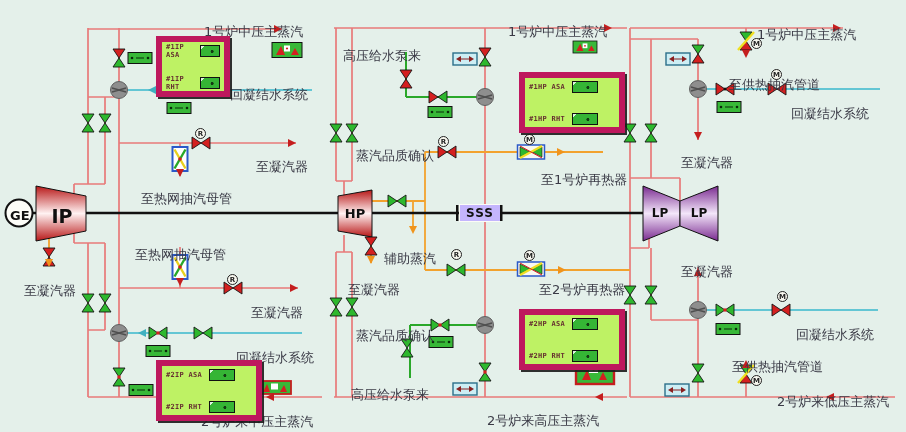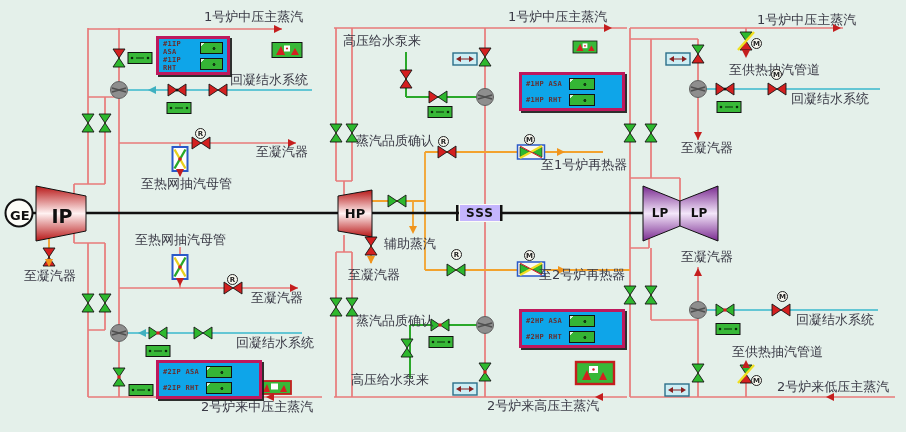--- a/index.html
+++ b/index.html
@@ -1,27 +1,27 @@
 <!DOCTYPE html>
 <html><head>
 <meta charset="utf-8">
 <style>
   html,body{margin:0;padding:0;background:#e4f0ea;}
   .stage{position:relative;width:906px;height:432px;background:#e4f0ea;overflow:hidden;
          font-family:"DejaVu Sans",sans-serif;}
   .stage svg{position:absolute;left:0;top:0;}
-  .lbl{position:absolute;font-size:13px;color:#3a3a46;white-space:nowrap;line-height:14px;}
+  .lbl{position:absolute;font-size:13px;color:#3a3a46;white-space:nowrap;line-height:14px;margin-top:15px;}
   .tlbl{position:absolute;font-weight:bold;color:#101010;text-align:center;}
   .sss{position:absolute;left:460px;top:205px;width:40px;height:16px;background:#c4b5fd;
        color:#111;font:bold 12px "DejaVu Sans",sans-serif;text-align:center;line-height:16px;letter-spacing:1px;}
   .badge{position:absolute;width:11px;height:11px;border:1px solid #222;border-radius:50%;
          background:#f6f6ee;font:bold 7px "DejaVu Sans",sans-serif;color:#222;
          display:flex;align-items:center;justify-content:center;box-sizing:border-box;}
-  .panel{position:absolute;background:#0ea5e9;border:3px solid #be185d;box-shadow:2px 2px 0 rgba(25,25,25,.9);
-         padding:3px 4px;display:flex;flex-direction:column;gap:5px;box-sizing:border-box;}
+  .panel{position:absolute;background:#bef264;border:6px solid #be185d;box-shadow:2px 2px 0 rgba(25,25,25,.9);
+         padding:3px 4px;display:flex;flex-direction:column;gap:21px;box-sizing:border-box;}
   .prow{display:flex;align-items:center;gap:3px;height:11px;}
   .plab{font:bold 7px "DejaVu Sans Mono",monospace;color:#663030;width:40px;letter-spacing:.3px;}
   .pbtn{width:24px;height:10px;border:1px solid #111;
         background:radial-gradient(circle at 62% 55%, #123b12 0 1.2px, rgba(0,0,0,0) 1.8px),
                    linear-gradient(135deg,#dff5df 0 2.5px,rgba(0,0,0,0) 2.5px),#35b535;}
   
   .vt{fill:var(--a,#2eb82e);stroke:#151515;stroke-width:.9;}
   .vb{fill:var(--b,#2eb82e);stroke:#151515;stroke-width:.9;}
 </style>
 </head>

